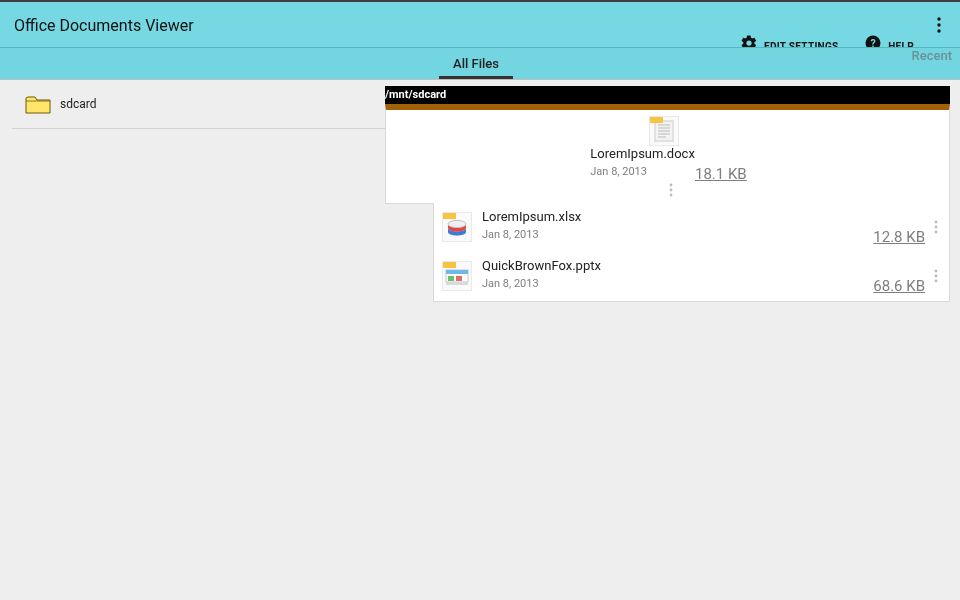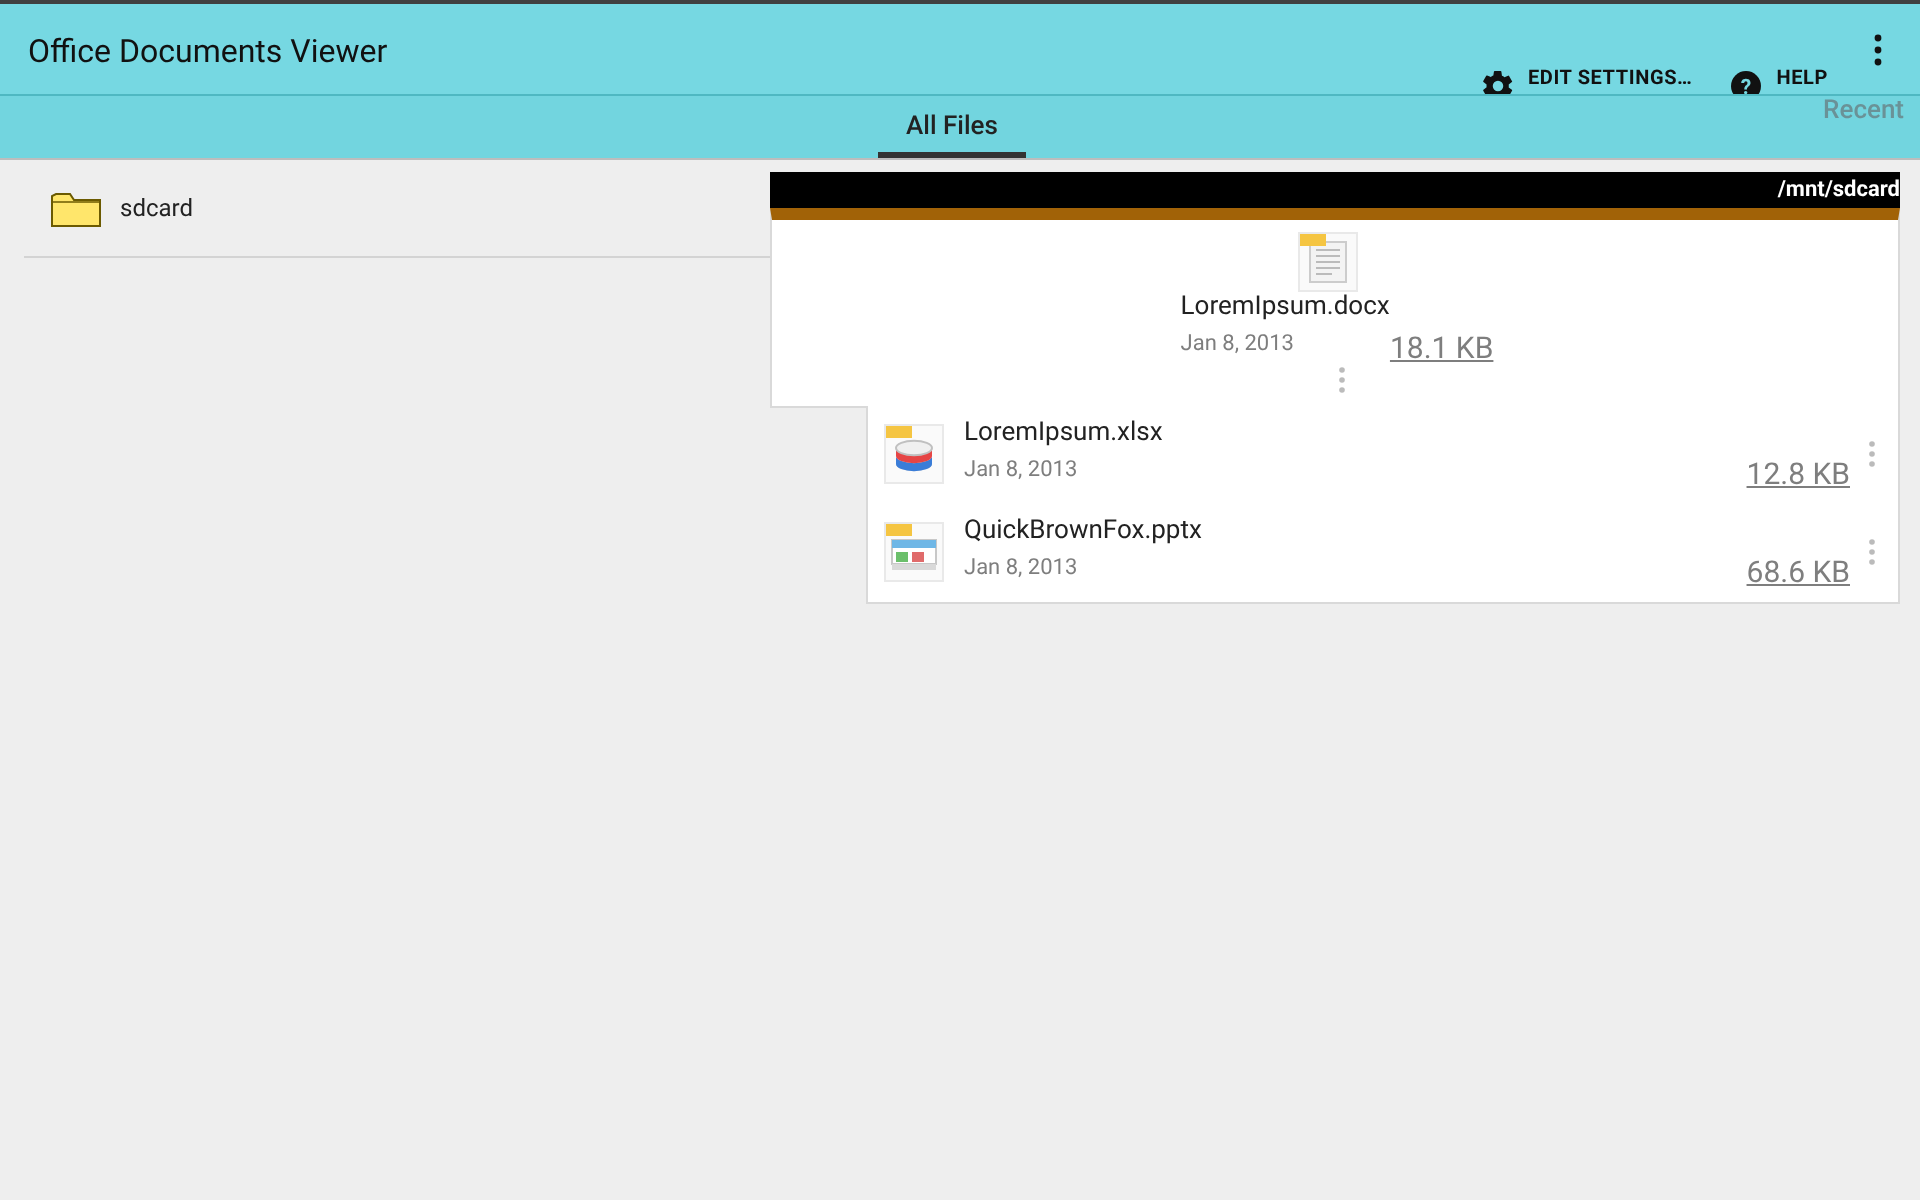--- a/index.html
+++ b/index.html
@@ -28,21 +28,21 @@
       height: 1px;
       background: #4fb8c2;
     }
     .app-title {
       font-size: 16px;
       color: #111;
     }
     .appbar-spacer { flex: 1; }
     .action-btn {
       display: flex;
-      align-items: flex-start;
+      align-items: flex-end;
       cursor: pointer;
       margin-left: 18px;
       margin-top: 35px;
     }
     .action-btn .icon { width: 18px; height: 18px; display: flex; align-items: center; justify-content: center; }
     .action-btn .label {
       font-size: 10px;
       font-weight: 700;
       letter-spacing: 0.3px;
       color: #111;
@@ -135,21 +135,21 @@
       flex: 1;
       padding: 6px 10px 0 0;
     }
     .path-bar {
       height: 18px;
       background: #000;
       color: #fff;
       font-size: 11px;
       line-height: 18px;
       font-weight: 700;
-      text-align: right;
+      text-align: left;
     }
     .file-list {}
     .file-row {
       background: #fff;
       border: 1px solid #d9d9d9;
       border-top: none;
       display: flex;
       align-items: center;
       padding: 6px 6px 6px 8px;
       position: relative;

